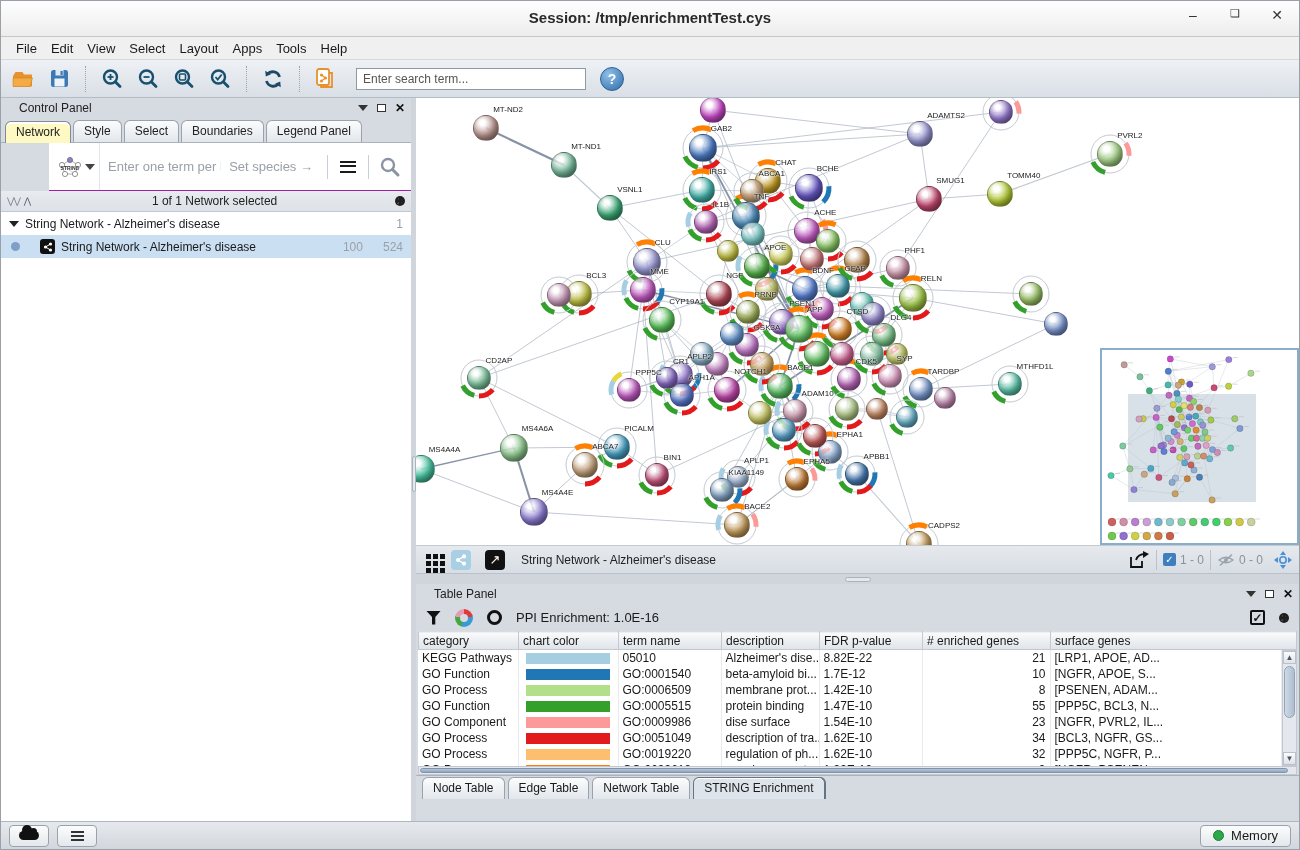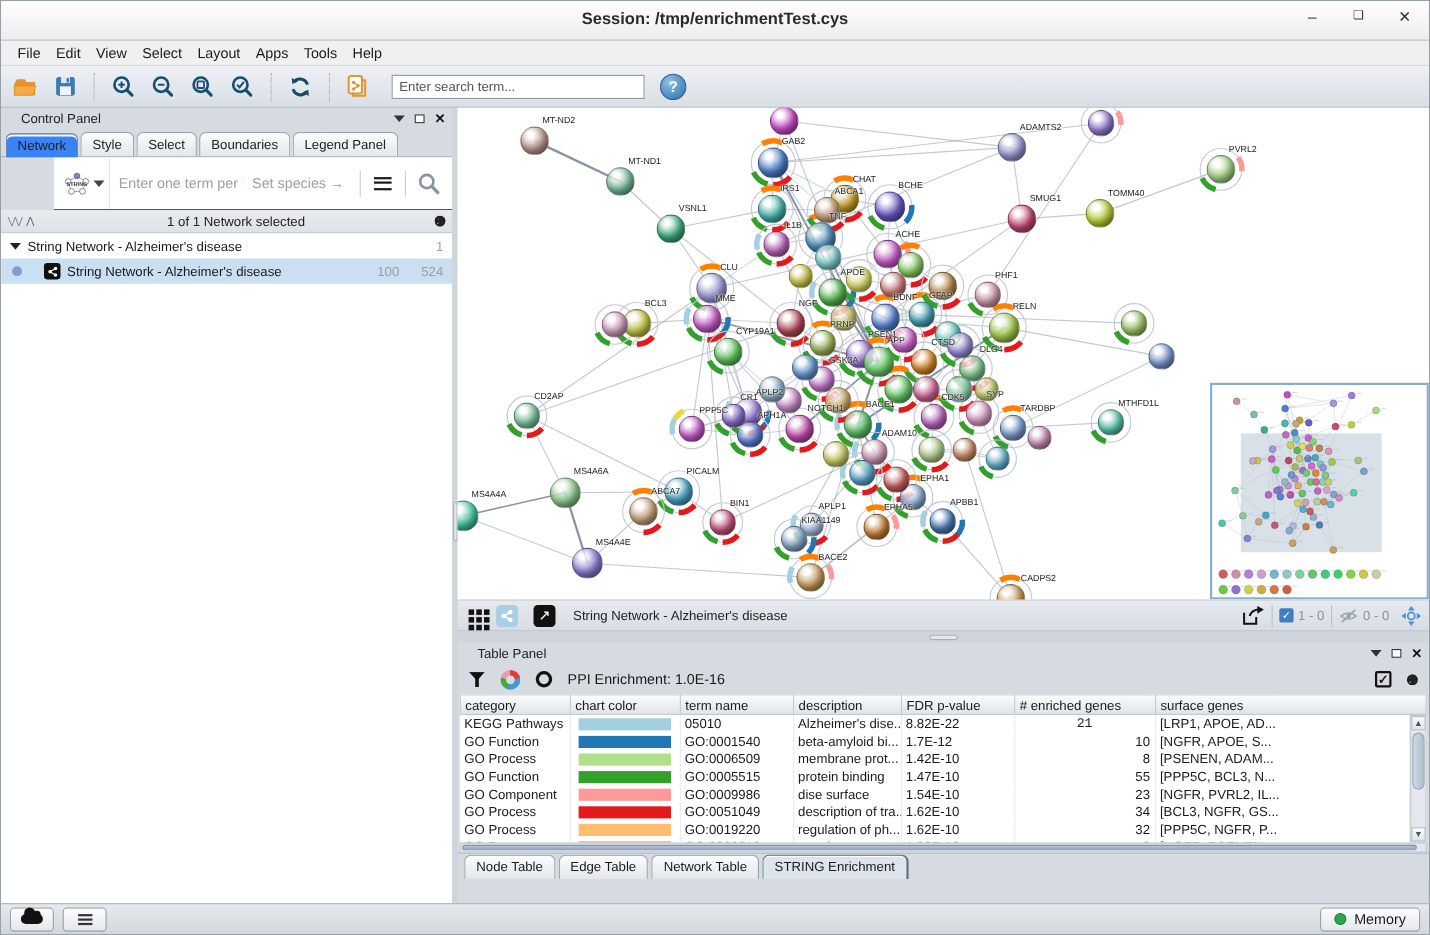--- a/index.html
+++ b/index.html
@@ -31,21 +31,21 @@
   
   .cpanel { width:410px; background:#d6dbe1; display:flex; flex-direction:column; }
   .phead { height:20px; display:flex; align-items:center; padding:0 6px; font-size:12px; color:#222; }
   .phead .pt { flex:1;margin-left:12px; }
   .picons { display:flex; gap:9px; align-items:center; }
   .caret-down { width:0;height:0;border-left:5px solid transparent;border-right:5px solid transparent;border-top:6px solid #333; }
   .float-ic { width:9px; height:8px; border:1.6px solid #333; background:#fff;}
   .close-ic { font-weight:bold; font-size:12px; color:#111; line-height:10px;}
   .cp-tabs { height:25px; display:flex; align-items:flex-end; padding-left:4px; gap:2px; border-bottom:1px solid #aab2bb; }
   .cptab { padding:3px 10px 4px; font-size:12px; background:linear-gradient(#fbfcfd,#e2e7ec); border:1px solid #9aa3ad; border-bottom:none; border-radius:6px 6px 0 0; color:#222;}
-  .cptab.active { background:#3b82f6; font-weight:normal; box-shadow:inset 0 2px 0 #fff; border-color:#7f8a96; position:relative; top:1px; }
+  .cptab.active { background:#fef9c3; font-weight:normal; box-shadow:inset 0 2px 0 #fff; border-color:#7f8a96; position:relative; top:1px; }
   .stringbar { height:48px; background:#fff; border-bottom:1px solid #a21caf; display:flex; align-items:center; padding:0 4px;margin-left:48px; }
   .stringlogo { display:flex; align-items:center; gap:2px; padding:0 4px; border-right:1px solid #e2e6ea; height:100%; }
   .q-input { flex:1; border:none; outline:none; font-size:13px; color:#333; padding:0 8px; min-width:0;}
   .q-input::placeholder { color:#9aa0a8; }
   .species { color:#9aa0a8; font-size:13px; white-space:nowrap; padding-right:10px; }
   .vline { width:1px; height:24px; background:#c9cfd6; margin:0 4px;}
   .burger { width:16px; height:12px; border-top:2.5px solid #1a1a1a; border-bottom:2.5px solid #1a1a1a; position:relative; margin:0 8px;}
   .burger:before { content:""; position:absolute; left:0; right:0; top:2.7px; border-top:2.5px solid #1a1a1a;}
   .netselbar { height:21px; background:linear-gradient(#e8ebef,#dde2e8); border-bottom:1px solid #c2c9d1; display:flex; align-items:center; padding:0 6px; }
   .chev { color:#7b8794; font-size:9px; letter-spacing:-1px; margin-right:4px;}
@@ -1297,21 +1297,21 @@
             </colgroup>
                 <tbody id="enrbody">
                   <tr>
                     <td>KEGG Pathways</td>
                     <td>
                       <div class="swatch" style="background: rgb(166, 206, 227);"></div>
                     </td>
                     <td>05010</td>
                     <td>Alzheimer's dise...</td>
                     <td>8.82E-22</td>
-                    <td style="text-align: center; font-family: Liberation Mono, monospace;">21</td>
+                    <td style="text-align: right;">21</td>
                     <td>[LRP1, APOE, AD...</td>
                   </tr>
                   <tr>
                     <td>GO Function</td>
                     <td>
                       <div class="swatch" style="background: rgb(31, 120, 180);"></div>
                     </td>
                     <td>GO:0001540</td>
                     <td>beta-amyloid bi...</td>
                     <td>1.7E-12</td>

